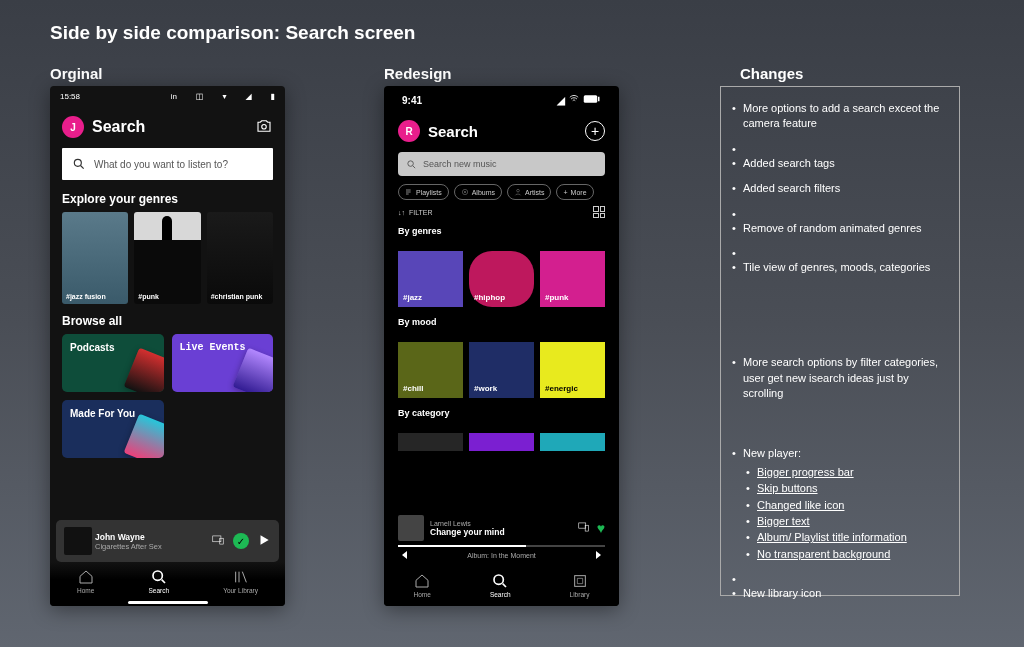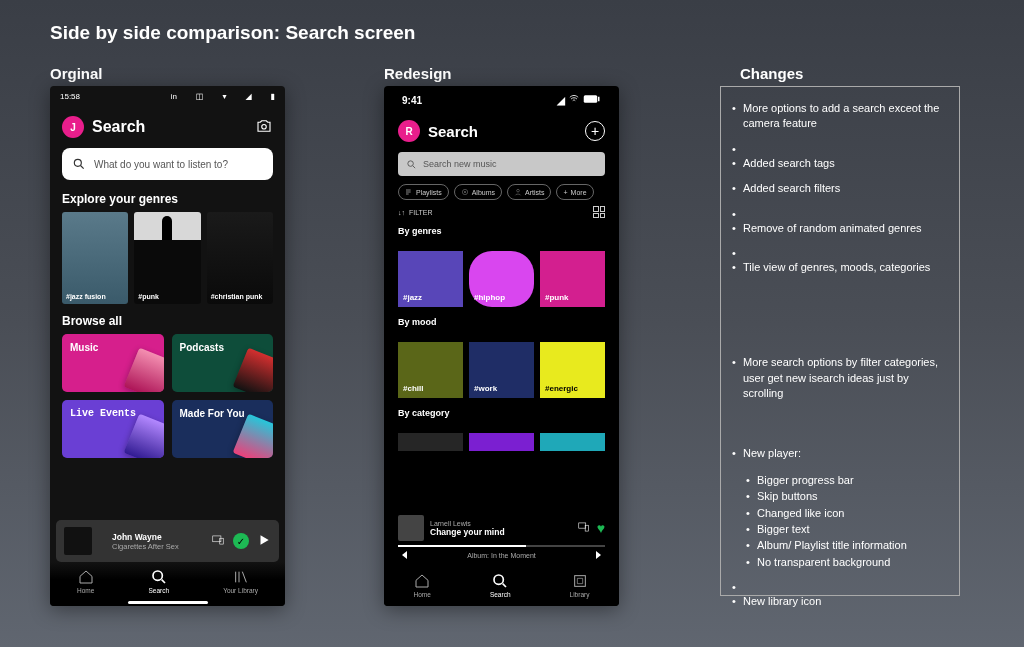--- a/index.html
+++ b/index.html
@@ -27,38 +27,38 @@
   .phone.original { left:50px; background:#121212; }
   .phone.redesign { left:384px; }
 
   
   .o-statusbar { height:20px; display:flex; justify-content:space-between; align-items:center; padding:0 10px; font-size:8px; color:#fff; }
   .o-statusbar .icons { display:flex; gap:19px; }
   .o-header { display:flex; align-items:center; padding:10px 12px; gap:8px; }
   .avatar { width:22px; height:22px; border-radius:50%; background:#e91e8c; display:flex; align-items:center; justify-content:center; font-size:10px; font-weight:700; }
   .o-header .title { font-size:16px; font-weight:700; flex:1; }
   .camera-icon { width:18px; height:18px; }
-  .o-searchbar { margin:0 12px 12px; background:#fff; border-radius:8px; height:30px; display:flex; align-items:center; padding:16px 10px; gap:8px; color:#555; }
+  .o-searchbar { margin:0 12px 12px; background:#fff; border-radius:1px; height:30px; display:flex; align-items:center; padding:16px 10px; gap:8px; color:#555; }
   .o-searchbar svg { width:14px; height:14px; }
   .o-section-label { padding:0 12px 6px; font-size:12px; font-weight:700; }
   .o-genre-row { display:flex; gap:6px; padding:0 12px 10px; }
   .o-genre-card { flex:1; height:92px; border-radius:3px; background:#333; position:relative; display:flex; align-items:flex-end; padding:4px; font-size:7px; font-weight:700; }
   .o-genre-card.g1 { background:linear-gradient(#5a7a8a,#3a5a6a); }
   .o-genre-card.g2 { background:linear-gradient(#d8d8d8 0%, #d8d8d8 30%, #0a0a0a 30%); }
   .o-genre-card.g3 { background:linear-gradient(#1a1a1a, #0a0a0a); }
   .silhouette { position:absolute; top:4px; left:50%; transform:translateX(-50%); width:10px; height:24px; background:#000; border-radius:5px 5px 0 0; }
   .o-browse-grid { display:grid; grid-template-columns:1fr 1fr; gap:8px; padding:0 12px; }
   .o-browse-card { height:58px; border-radius:5px; padding:8px; font-size:10px; font-weight:700; position:relative; overflow:hidden; }
   .o-browse-card .art { position:absolute; right:-8px; bottom:-4px; width:42px; height:42px; transform:rotate(22deg); border-radius:3px; box-shadow:0 2px 6px rgba(0,0,0,0.3); }
   .bc-music { background:#d61f8c; } .bc-music .art{background:linear-gradient(#f48fb1,#ad1457);}
   .bc-podcasts { background:#0e4d3a; } .bc-podcasts .art{background:linear-gradient(#d32f2f,#111);}
   .bc-live { background:#6a3fd4;font-family:Liberation Mono, monospace; } .bc-live .art{background:linear-gradient(#b388ff,#311b92);}
   .bc-made { background:#1a2e5c; } .bc-made .art{background:linear-gradient(#26c6da,#ec407a);}
 
-  .o-nowplaying { position:absolute; bottom:44px; left:6px; right:6px; height:42px; background:#333; border-radius:5px; display:flex; align-items:center; padding:0 8px; gap:20px; }
+  .o-nowplaying { position:absolute; bottom:44px; left:6px; right:6px; height:42px; background:#333; border-radius:5px; display:flex; align-items:center; padding:0 8px; gap:3px; }
   .o-np-art { width:28px; height:28px; background:#111; border-radius:2px; }
   .o-np-text { flex:1; display:flex; flex-direction:column; }
   .o-np-text .t1 { font-size:8.5px; font-weight:700; }
   .o-np-text .t2 { font-size:7.5px; color:#aaa; }
   .o-np-icons { display:flex; gap:8px; align-items:center; }
   .check-badge { width:16px; height:16px; border-radius:50%; background:#1db954; display:flex; align-items:center; justify-content:center; color:#000; font-size:10px; }
 
   .o-navbar { position:absolute; bottom:0; left:0; right:0; height:44px; background:linear-gradient(transparent, #000 40%); display:flex; justify-content:space-around; align-items:center; padding-bottom:6px; }
   .nav-item { display:flex; flex-direction:column; align-items:center; gap:2px; font-size:6.5px; color:#aaa; }
   .nav-item.active { color:#fff; }
@@ -76,21 +76,21 @@
   .chip { border:1px solid #666; border-radius:10px; height:16px; padding:0 6px; display:flex; align-items:center; gap:3px; font-size:7px; color:#ccc; }
   .chip svg{width:8px;height:8px;}
   .r-filterrow { display:flex; justify-content:space-between; align-items:center; padding:0 14px 6px; font-size:7px; color:#ccc; }
   .r-filterrow .left{display:flex;align-items:center;gap:4px;}
   .grid-icon { width:12px; height:12px; display:grid; grid-template-columns:1fr 1fr; grid-template-rows:1fr 1fr; gap:1px; }
   .grid-icon div { border:1px solid #ccc; }
   .r-section-label { padding:2px 14px 4px; font-size:9px; font-weight:600; }
   .r-tile-row { display:flex; gap:6px; padding:0 14px 8px; }
   .r-tile { flex:1; height:56px; display:flex; align-items:flex-end; padding:5px; font-size:8px; font-weight:700;margin-top:11px; }
   .r-cat-row .r-tile { height:18px; }
-  .t-jazz{background:#5846b8;} .t-hiphop{background:#d946ef;border-radius:23px;} .t-punk{background:#d31f8f;}
+  .t-jazz{background:#5846b8;} .t-hiphop{background:#be185d;border-radius:23px;} .t-punk{background:#d31f8f;}
   .t-chill{background:#5a6618;} .t-work{background:#1f2d66;} .t-energ{background:#e8ea1e; color:#000;}
   .t-c1{background:#262626;} .t-c2{background:#7b1fd1;} .t-c3{background:#1fa8b8;}
 
   .r-nowplaying { position:absolute; bottom:42px; left:0; right:0; background:#000; padding:4px 14px 2px; }
   .r-np-top { display:flex; align-items:center; gap:6px; }
   .r-np-art { width:26px; height:26px; background:#444; border-radius:2px; }
   .r-np-text { flex:1; }
   .r-np-text .t2 { font-size:7px; color:#aaa; }
   .r-np-text .t1 { font-size:8.5px; font-weight:700; }
   .heart { color:#1db954; font-size:14px;}
@@ -101,21 +101,21 @@
 
   
   .changes-panel {
     position:absolute; top:86px; left:720px; width:240px; height:510px;
     border:1px solid #aaa; padding:14px 12px 14px 22px;
     font-size:11px; line-height:1.4;
   }
   .changes-panel ul { list-style:none; }
   .changes-panel > ul > li { position:relative; padding-left:0; margin-bottom:10px; }
   .changes-panel > ul > li::before { content:"•"; position:absolute; left:-11px; }
-  .changes-panel ul ul { padding-left:14px; margin-top:12px; }
+  .changes-panel ul ul { padding-left:14px; margin-top:4px;text-decoration:underline; }
   .changes-panel ul ul li { position:relative; margin-bottom:1px; }
   .changes-panel ul ul li::before { content:"•"; position:absolute; left:-11px; }
   .spacer-lg { height:70px; }
   .spacer-md { height:34px; }
   .spacer-sm { height:4px; }
 
   svg { fill:currentColor; }
 </style>
 </head>
 <body>
@@ -161,21 +161,20 @@
     <div class="o-genre-card g2">
         <div class="silhouette"></div>
         <span>#punk</span>
       </div>
     <div class="o-genre-card g3">
         <span>#christian punk</span>
       </div>
   </div>
   <div class="o-section-label">Browse all</div>
   <div class="o-browse-grid">
-    <div class="o-browse-card bc-music"><span>Music</span><div class="art"></div></div>
     <div class="o-browse-card bc-podcasts"><span>Podcasts</span><div class="art"></div></div>
     <div class="o-browse-card bc-live"><span>Live Events</span><div class="art"></div></div>
     <div class="o-browse-card bc-made"><span>Made For You</span><div class="art"></div></div>
   </div>
   <div class="o-nowplaying">
     <div class="o-np-art"></div>
     <div class="o-np-text">
       <span class="t1">John Wayne</span>
       <span class="t2">Cigarettes After Sex</span>
     </div>

